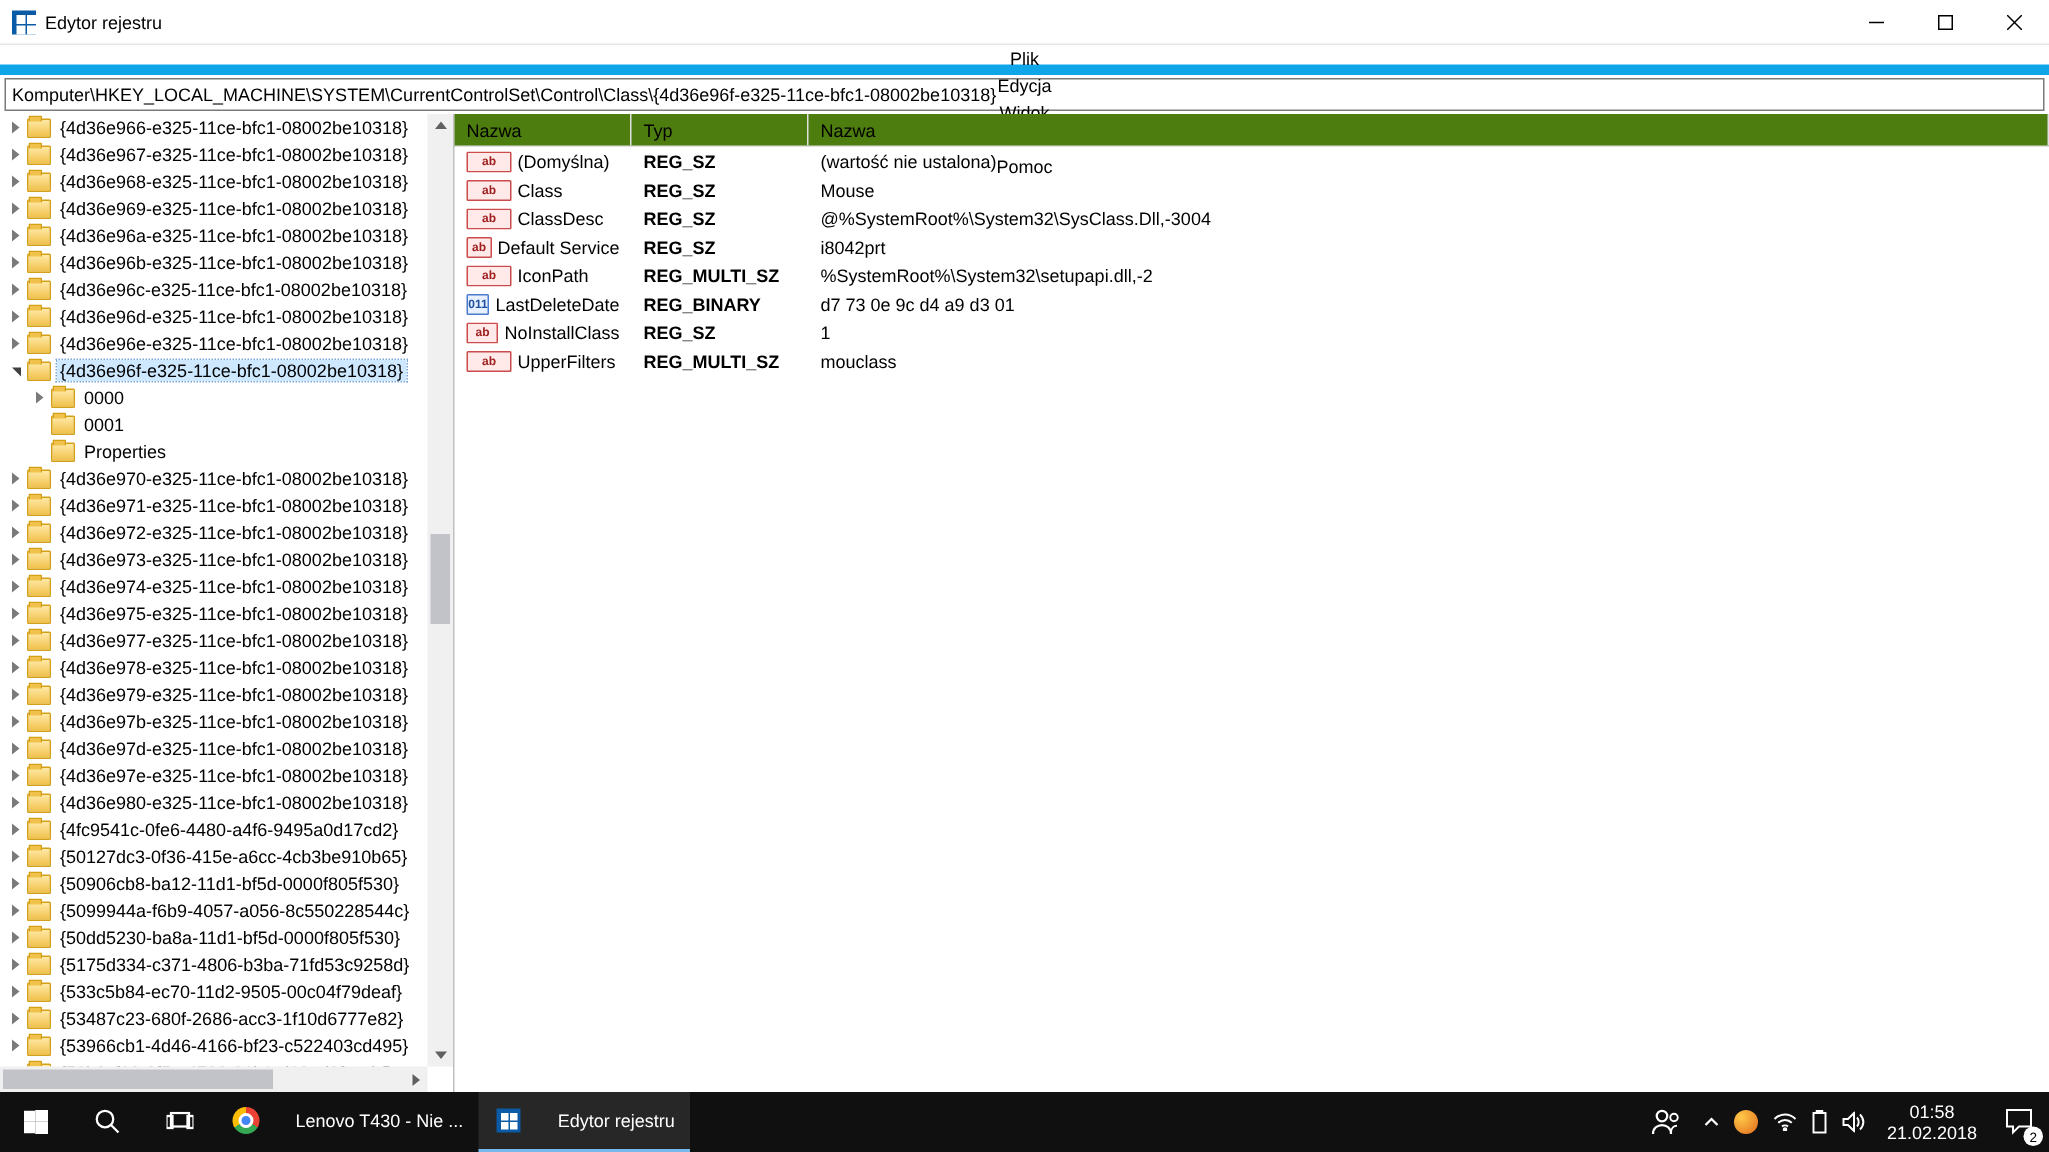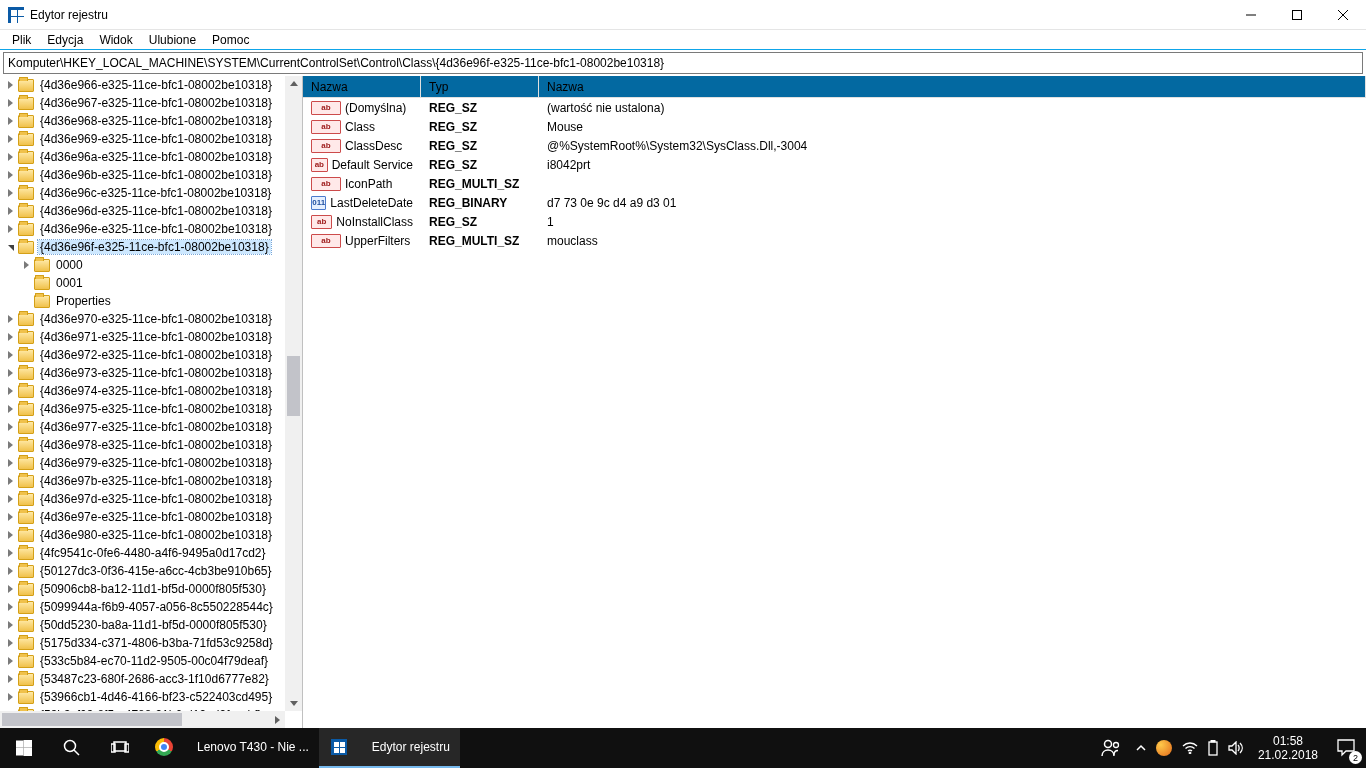--- a/index.html
+++ b/index.html
@@ -6,21 +6,21 @@
 html, body { width: 1366px; height: 768px; overflow: hidden; background: #fff; }
 
 .titlebar { height: 30px; display: flex; align-items: center; background: #fff; border-bottom: 1px solid #e5e5e5; }
 .titlebar .app-icon { width: 16px; height: 16px; margin: 0 6px 0 8px; background: #0a5aa6; display: inline-block; position: relative; }
 .titlebar .app-icon::before { content: ""; position: absolute; width: 6px; height: 6px; background: #fff; top: 3px; left: 3px; box-shadow: 7px 0 0 #fff, 0 7px 0 #fff, 7px 7px 0 #fff; }
 .titlebar .title { flex: 1; }
 .titlebar .win-controls { display: flex; }
 .titlebar .win-btn { width: 46px; height: 30px; display: flex; align-items: center; justify-content: center; }
 .titlebar .win-btn svg { width: 10px; height: 10px; }
 
-.menubar { height: 20px; display: flex; align-items: flex-end; padding: 0 4px; background: #fff; border-bottom: 1px solid #0ea5e9; }
+.menubar { height: 20px; display: flex; align-items: center; padding: 0 4px; background: #fff; border-bottom: 7px solid #0ea5e9; flex-direction: column; }
 .menubar .menu-item { padding: 2px 8px; cursor: default; }
 
 .addressbar { height: 22px; display: flex; align-items: center; border: 1px solid #7a7a7a; margin: 2px 3px; padding: 0 4px; background: #fff; }
 
 .workspace { position: absolute; top: 76px; bottom: 40px; left: 0; right: 0; display: flex; }
 .tree-panel { width: 303px; border-right: 1px solid #c0c0c0; overflow: hidden; position: relative; }
 .tree-scroll { position: absolute; top: 0; left: 0; right: 17px; bottom: 17px; overflow: hidden; }
 .tree-vscroll { position: absolute; top: 0; right: 0; width: 17px; bottom: 17px; background: #f0f0f0; }
 .tree-vscroll .thumb { position: absolute; left: 2px; right: 2px; top: 280px; height: 60px; background: #c2c3c9; }
 .tree-hscroll { position: absolute; left: 0; right: 17px; bottom: 0; height: 17px; background: #f0f0f0; }
@@ -39,21 +39,21 @@
 .tree-row .tw.open::before { content: ""; width: 0; height: 0; border-top: 6px solid #404040; border-left: 6px solid transparent; transform: translate(1px,1px); }
 .tree-row .tw.none { visibility: hidden; }
 .tree-row .folder { width: 16px; height: 13px; margin-right: 4px; background: linear-gradient(#ffe9a6,#f0c14b); border: 1px solid #d4a017; border-radius: 1px; position: relative; }
 .tree-row .folder::before { content: ""; position: absolute; top: -3px; left: 0; width: 7px; height: 3px; background: #f0c14b; border: 1px solid #d4a017; border-bottom: none; border-radius: 1px 1px 0 0; }
 .tree-row .label { padding: 0 2px; }
 .tree-row.selected .label { background: #cde8ff; outline: 1px dotted #7aa7d8; }
 .tree-row.ind-1 { padding-left: 4px; }
 .tree-row.ind-2 { padding-left: 20px; }
 
 .values-panel { flex: 1; position: relative; }
-.values-header { height: 22px; display: flex; align-items: center; border-bottom: 1px solid #e0e0e0; background: #0369a1; justify-content: flex-end; }
+.values-header { height: 22px; display: flex; align-items: center; border-bottom: 1px solid #e0e0e0; background: #4d7c0f; justify-content: flex-end; }
 .values-header .col { border-right: 1px solid #e0e0e0; padding: 0 8px; height: 100%; display: flex; align-items: center; }
 .col-name { width: 118px; }
 .col-type { width: 118px; }
 .col-data { flex: 1; }
 .value-row { height: 19px; display: flex; align-items: center; }
 .value-row .cell { padding: 0 8px; overflow: hidden; text-overflow: ellipsis; white-space: nowrap; }
 .value-row .cell.name { width: 118px; display: flex; align-items: center; }
 .value-row .cell.type { width: 118px; font-weight: bold; }
 .value-row .cell.data { flex: 1; }
 .val-icon { width: 30px; height: 14px; margin-right: 4px; display: inline-flex; align-items: center; justify-content: center; font-size: 8px; font-weight: bold; border: 1px solid; border-radius: 1px; }
@@ -343,20 +343,21 @@
           </div>
           <div class="cell type">REG_SZ</div>
           <div class="cell data">i8042prt</div>
         </div>
         <div class="value-row">
           <div class="cell name">
             <span class="val-icon str">ab</span>
             <span>IconPath</span>
           </div>
           <div class="cell type">REG_MULTI_SZ</div>
+          <div class="cell data">%SystemRoot%\System32\setupapi.dll,-2</div>
         </div>
         <div class="value-row">
           <div class="cell name">
             <span class="val-icon bin">011</span>
             <span>LastDeleteDate</span>
           </div>
           <div class="cell type">REG_BINARY</div>
           <div class="cell data">d7 73 0e 9c d4 a9 d3 01</div>
         </div>
         <div class="value-row">

